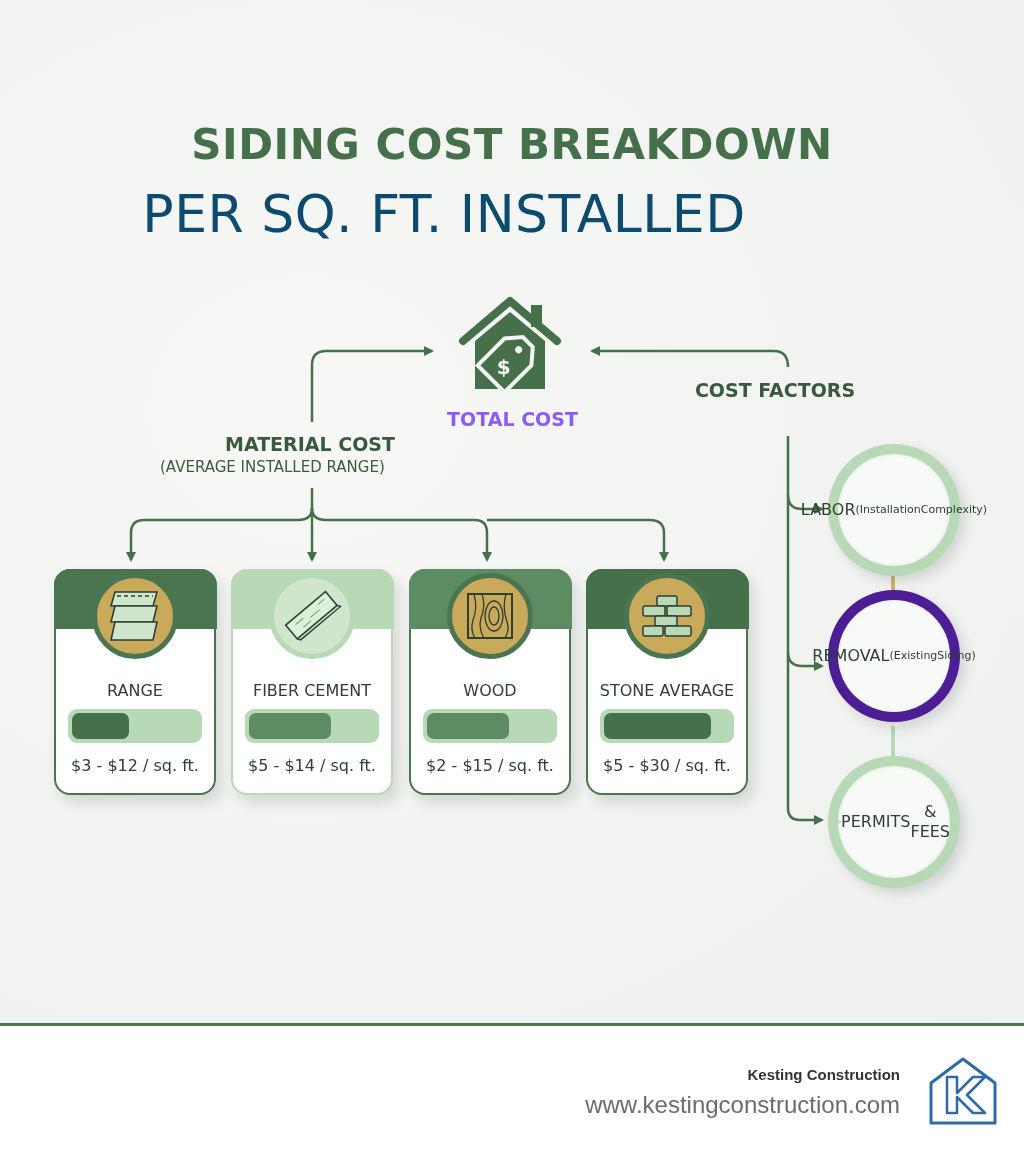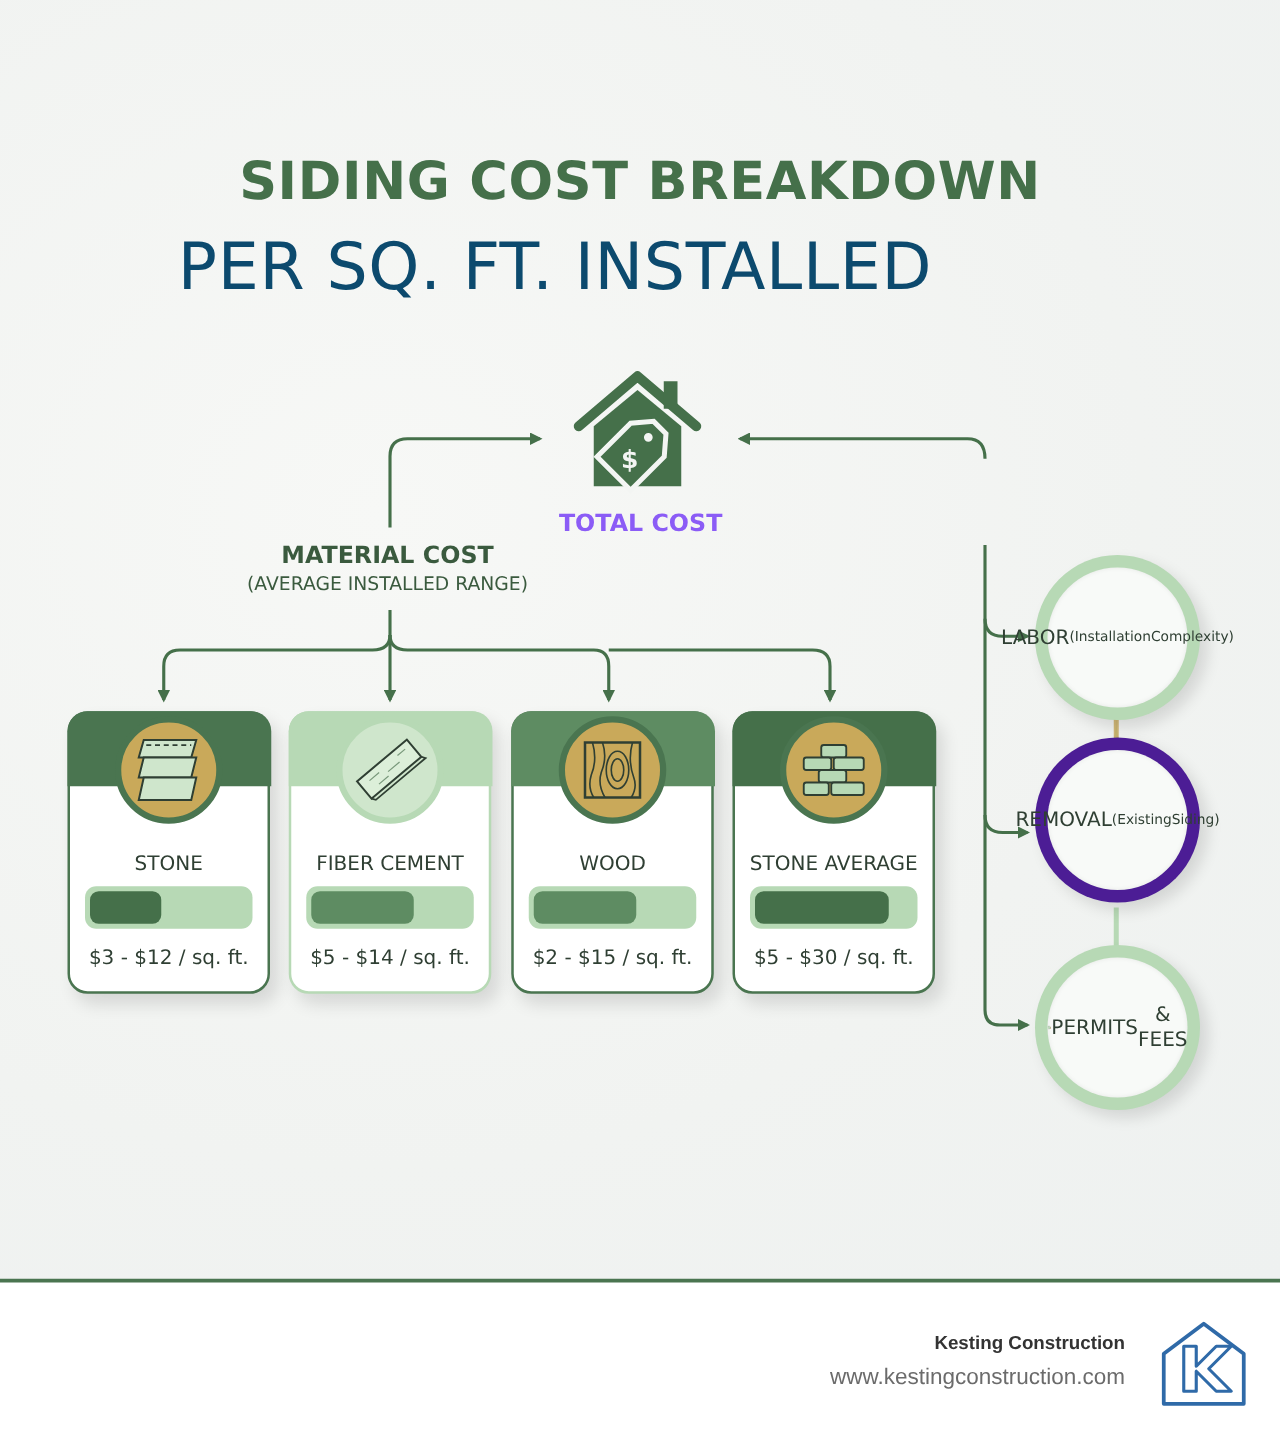--- a/index.html
+++ b/index.html
@@ -26,21 +26,21 @@
   .total-icon { position: absolute; left: 455px; top: 295px; width: 110px; height: 110px; }
   .total-label {
     position: absolute; left: 430px; top: 408px; width: 165px; text-align: center;
     color: #8b5cf6; font-weight: bold; font-size: 19px;
   }
   .material-label {
     position: absolute; left: 160px; top: 433px; width: 300px; text-align: center;
     color: #3a5a3e; font-weight: bold; font-size: 19px;
   }
   .material-sub {
-    position: absolute; left: 160px; top: 458px; width: 300px; text-align: center;
+    position: absolute; left: 160px; top: 458px; width: 300px; text-align: left;
     color: #3a5a3e; font-size: 15px;
   }
   .additional-label {
     position: absolute; left: 680px; top: 377px; width: 190px; text-align: center;
     color: #3a5a3e; font-weight: bold; font-size: 19px; line-height: 26px;
   }
 
   .card {
     position: absolute; top: 569px; width: 162px; height: 226px;
     border-radius: 16px; background: #ffffff; overflow: visible;
@@ -85,21 +85,21 @@
   .factor .f-sub { color: #2f3f33; font-size: 11px; line-height: 14px; text-align: right; }
   .factor .f-title2 { color: #2f3f33; font-size: 16px; line-height: 20px; text-align: center; }
 
   .footer-rule { position: absolute; left: 0; top: 1023px; width: 1024px; height: 3px; background: #4a7550; }
   .brand-name {
     position: absolute; right: 124px; top: 1066px; text-align: right;
     color: #333333; font-weight: bold; font-size: 15px; font-family: "Liberation Sans", sans-serif;
   }
   .brand-url {
     position: absolute; right: 124px; top: 1091px; text-align: right;
-    color: #6b6b6b; font-size: 18px; font-family: "Liberation Sans", sans-serif;
+    color: #6b6b6b; font-size: 24px; font-family: "Liberation Sans", sans-serif;
   }
   .brand-logo { position: absolute; left: 927px; top: 1055px; width: 72px; height: 72px; }
 </style>
 </head>
 <body>
 
 <div class="canvas"></div>
 
 <div class="title">SIDING COST BREAKDOWN</div>
 <div class="subtitle">PER SQ. FT. INSTALLED</div>
@@ -143,35 +143,36 @@
       <text x="7" y="28" font-family="DejaVu Sans, sans-serif" font-size="20" font-weight="bold" fill="#f3f5f3" text-anchor="middle" transform="rotate(-45 7 20)">$</text>
     </g>
   </svg>
 </div>
 <div class="total-label">TOTAL COST</div>
 
 <div class="material-label">MATERIAL COST</div>
 <div class="material-sub">(AVERAGE INSTALLED RANGE)</div>
 
 <div class="additional-label">
+  <div>COST FACTORS</div>
 </div>
 
 <div class="card" style="left:54px;">
   <div class="card-top" style="background:#4a7550;"></div>
   <div class="icon-circle" style="background:#c9a95a;">
     <svg width="60" height="60" viewBox="0 0 60 60">
       <g stroke="#2f3f33" stroke-width="1.6" fill="#cfe6cc">
         <path d="M10,6 L52,6 L48,20 L6,20 Z"></path>
         <path d="M10,20 L52,20 L48,36 L6,36 Z"></path>
         <path d="M10,36 L52,36 L48,54 L6,54 Z"></path>
       </g>
       <path d="M12,10 L48,10" stroke="#2f3f33" stroke-dasharray="4 3" stroke-width="1.4"></path>
     </svg>
   </div>
-  <div class="card-name">STONE</div>
+  <div class="card-name">RANGE</div>
   <div class="bar">
       <div class="bar-fill" style="width:45%;background:#45704a;"></div>
     </div>
   <div class="price">$3 - $12 / sq. ft.</div>
 </div>
 
 <div class="card" style="left:231px; border-color:#b7d9b5;">
   <div class="card-top" style="background:#b7d9b5;"></div>
   <div class="icon-circle" style="background:#cfe6cc; border-color:#b7d9b5;">
     <svg width="60" height="60" viewBox="0 0 60 60">

